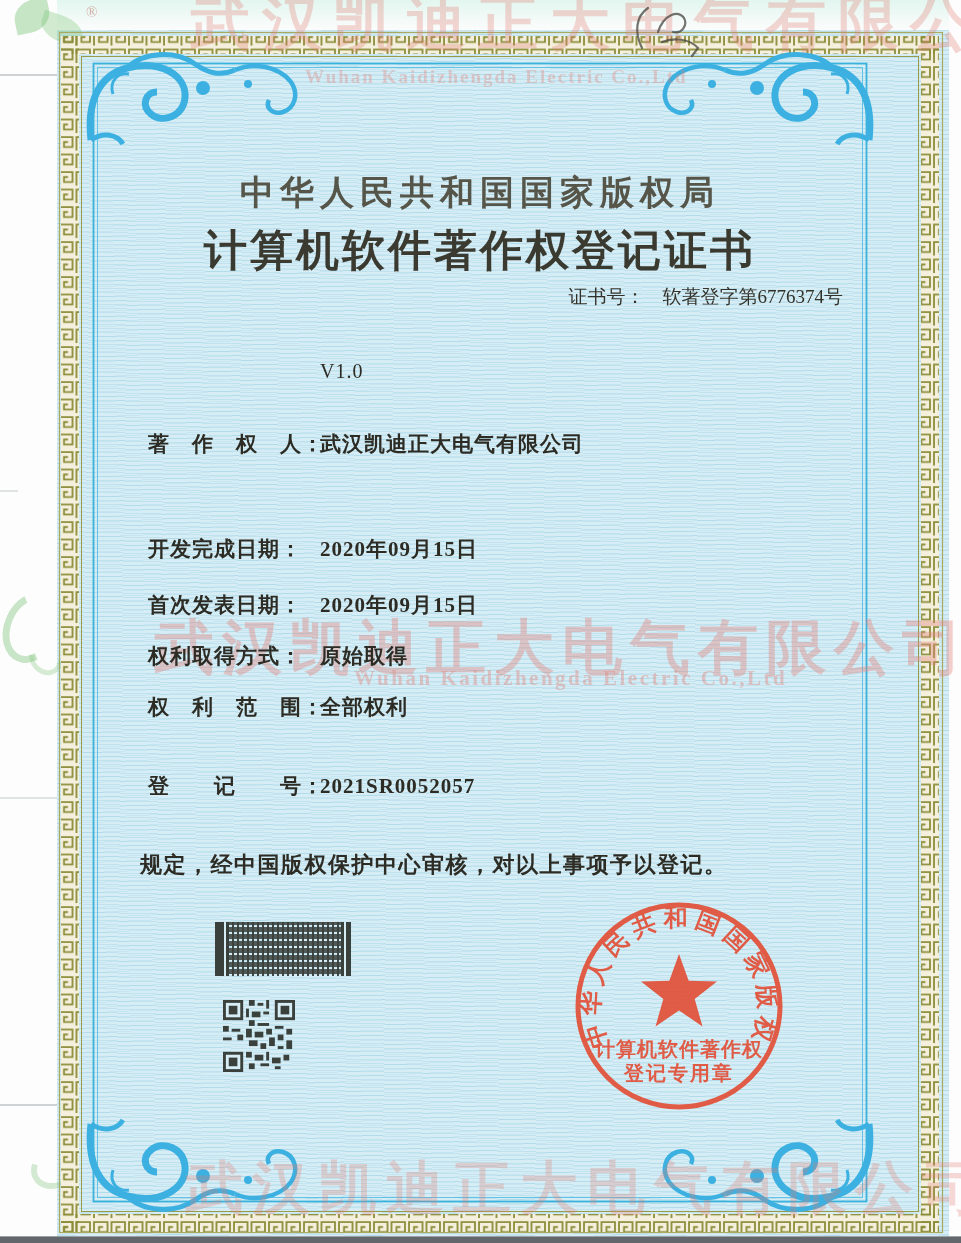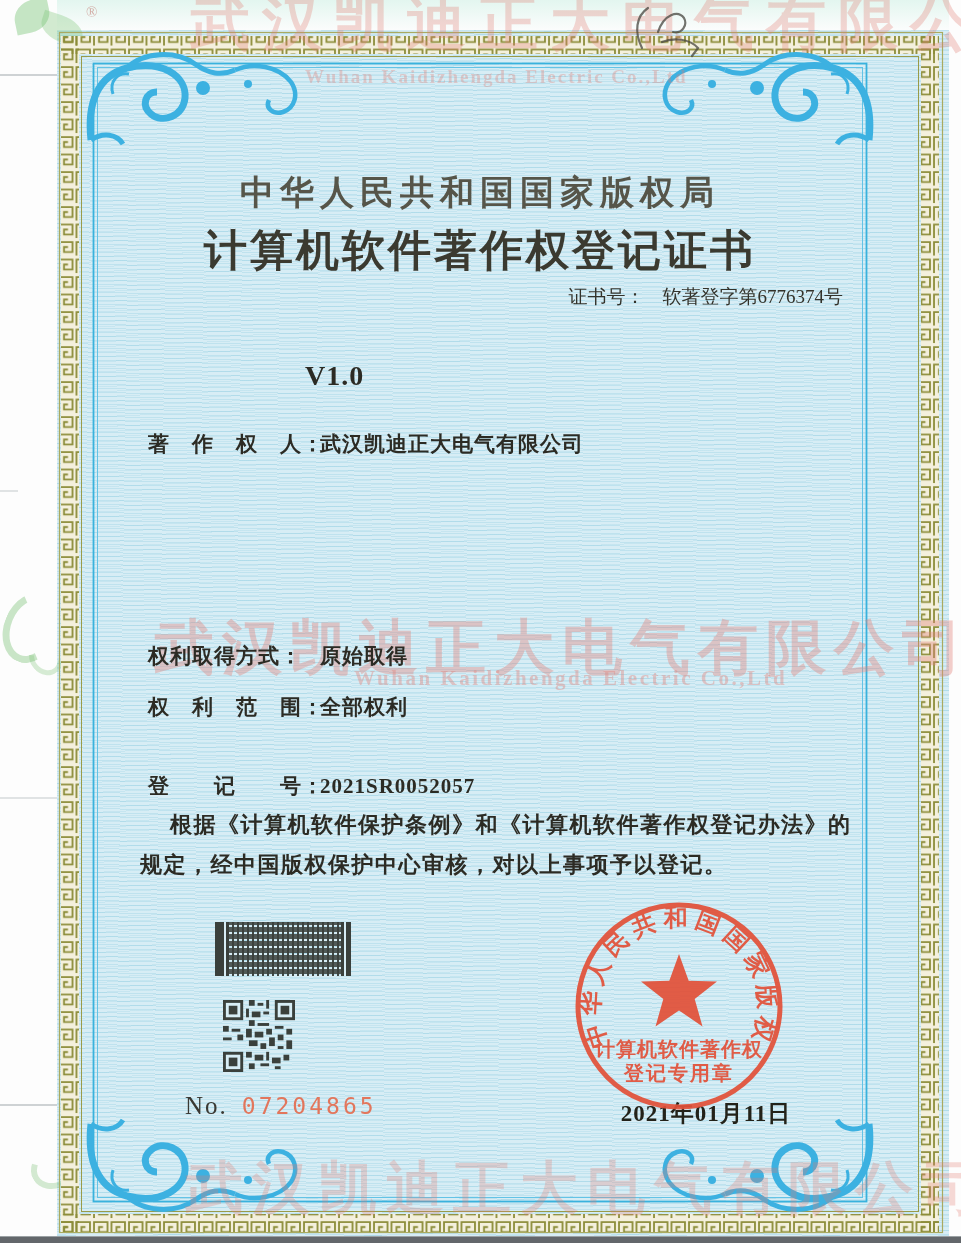--- a/index.html
+++ b/index.html
@@ -38,21 +38,21 @@
   
   .content{position:absolute;inset:0;z-index:5;color:#2c2b24;}
   .band{position:absolute;left:36px;right:82px;text-align:center;white-space:nowrap;}
   .authority{top:140px;font-size:34px;font-weight:bold;letter-spacing:6px;color:#565549;}
   .cert-title{top:192px;font-size:43px;font-weight:bold;letter-spacing:3px;color:#3b3a30;}
   .certno{position:absolute;top:254px;right:106px;font-size:19px;font-weight:normal;color:#33322a;white-space:nowrap;}
   .certno .lbl{margin-right:18px;}
   .frow{position:absolute;left:91px;font-size:21px;font-weight:bold;white-space:nowrap;color:#2c2b24;}
   .f-label{display:inline-block;width:172px;letter-spacing:1px;}
   .f-value{letter-spacing:1px;}
-  .f-value2{position:absolute;left:248px;top:330px;font-size:28px;font-weight:bold;letter-spacing:1px;}
+  .f-value2{position:absolute;left:263px;top:330px;font-size:20px;font-weight:normal;letter-spacing:1px;}
   .stmt{position:absolute;font-size:22px;font-weight:bold;letter-spacing:1.5px;white-space:nowrap;color:#2c2b24;}
   .stmt.s1{left:113px;top:780px;}
   .stmt.s2{left:83px;top:820px;}
   
   .barcode{position:absolute;left:160px;top:892px;width:132px;height:54px;
      background:
        repeating-linear-gradient(90deg, rgba(58,64,60,.95) 0 2px, rgba(0,0,0,0) 2px 5px),
        repeating-linear-gradient(0deg, rgba(0,0,0,0) 0 2px, rgba(58,64,60,.85) 2px 7px);}
   .barcode:before{content:"";position:absolute;left:-2px;top:0;width:16px;height:100%;
      background:linear-gradient(90deg,#3a403c 0 9px,#d7edf5 9px 11px,#3a403c 11px 14px,rgba(0,0,0,0) 14px);}
@@ -152,31 +152,36 @@
 
       <div class="certno">
         <span class="lbl">证书号：</span><span>软著登字第6776374号</span>
       </div>
 
       <div class="f-value2">V1.0</div>
 
       <div class="frow" style="top:400px;">
         <span class="f-label">著　作　权　人：</span><span class="f-value">武汉凯迪正大电气有限公司</span>
       </div>
+      <div class="frow" style="top:505px;">
+        <span class="f-label">开发完成日期：</span><span class="f-value">2020年09月15日</span>
+      </div>
+      <div class="frow" style="top:561px;">
+        <span class="f-label">首次发表日期：</span><span class="f-value">2020年09月15日</span>
+      </div>
       <div class="frow" style="top:663px;">
         <span class="f-label">权　利　范　围：</span><span class="f-value">全部权利</span>
       </div>
       <div class="frow" style="top:612px;">
         <span class="f-label">权利取得方式：</span><span class="f-value">原始取得</span>
       </div>
       <div class="frow" style="top:742px;">
         <span class="f-label">登　　记　　号：</span><span class="f-value">2021SR0052057</span>
       </div>
 
-      <div class="stmt s1">根据《计算机软件保护条例》和《计算机软件著作权登记办法》的</div>
       <div class="stmt s2">规定，经中国版权保护中心审核，对以上事项予以登记。</div>
 
       <div class="barcode"></div>
 
       <svg class="qr" width="74" height="72" viewBox="0 0 25 25">
         <g fill="#3a403c">
           <rect x="0" y="0" width="7" height="7"></rect>
             <rect x="18" y="0" width="7" height="7"></rect>
             <rect x="0" y="18" width="7" height="7"></rect>
           <rect x="1" y="1" width="5" height="5" fill="#d7edf5"></rect>
@@ -212,25 +217,21 @@
             <rect x="11" y="19" width="3" height="2"></rect>
             <rect x="15" y="18" width="1" height="3"></rect>
           <rect x="17" y="20" width="3" height="2"></rect>
             <rect x="21" y="19" width="2" height="2"></rect>
             <rect x="9" y="22" width="2" height="2"></rect>
           <rect x="13" y="22" width="3" height="1"></rect>
             <rect x="18" y="23" width="2" height="1"></rect>
         </g>
       </svg>
 
-      <div class="serial">
-        <span class="no">No.</span><span class="num">07204865</span>
-      </div>
-
-      <div class="issue-date">2021年01月11日</div>
+
     </div>
 
     <svg class="seal" width="220" height="220" viewBox="0 0 220 220">
       <defs>
         <path id="sealArc" d="M40.7 150 A80 80 0 1 1 179.3 150" fill="none"></path>
       </defs>
       <circle cx="110" cy="110" r="101" fill="none" stroke="#e25038" stroke-width="5"></circle>
       <polygon points="110,58 119.7,84.7 148,85.6 125.7,103.1 133.5,130.4 110,114.5 86.5,130.4 94.3,103.1 72,85.6 100.3,84.7" fill="#e25038"></polygon>
       <text font-size="24" font-weight="bold" fill="#e25038" letter-spacing="6" font-family="Liberation Serif, DejaVu Serif, serif">
         <textPath href="#sealArc" startOffset="2">中华人民共和国国家版权局</textPath>

